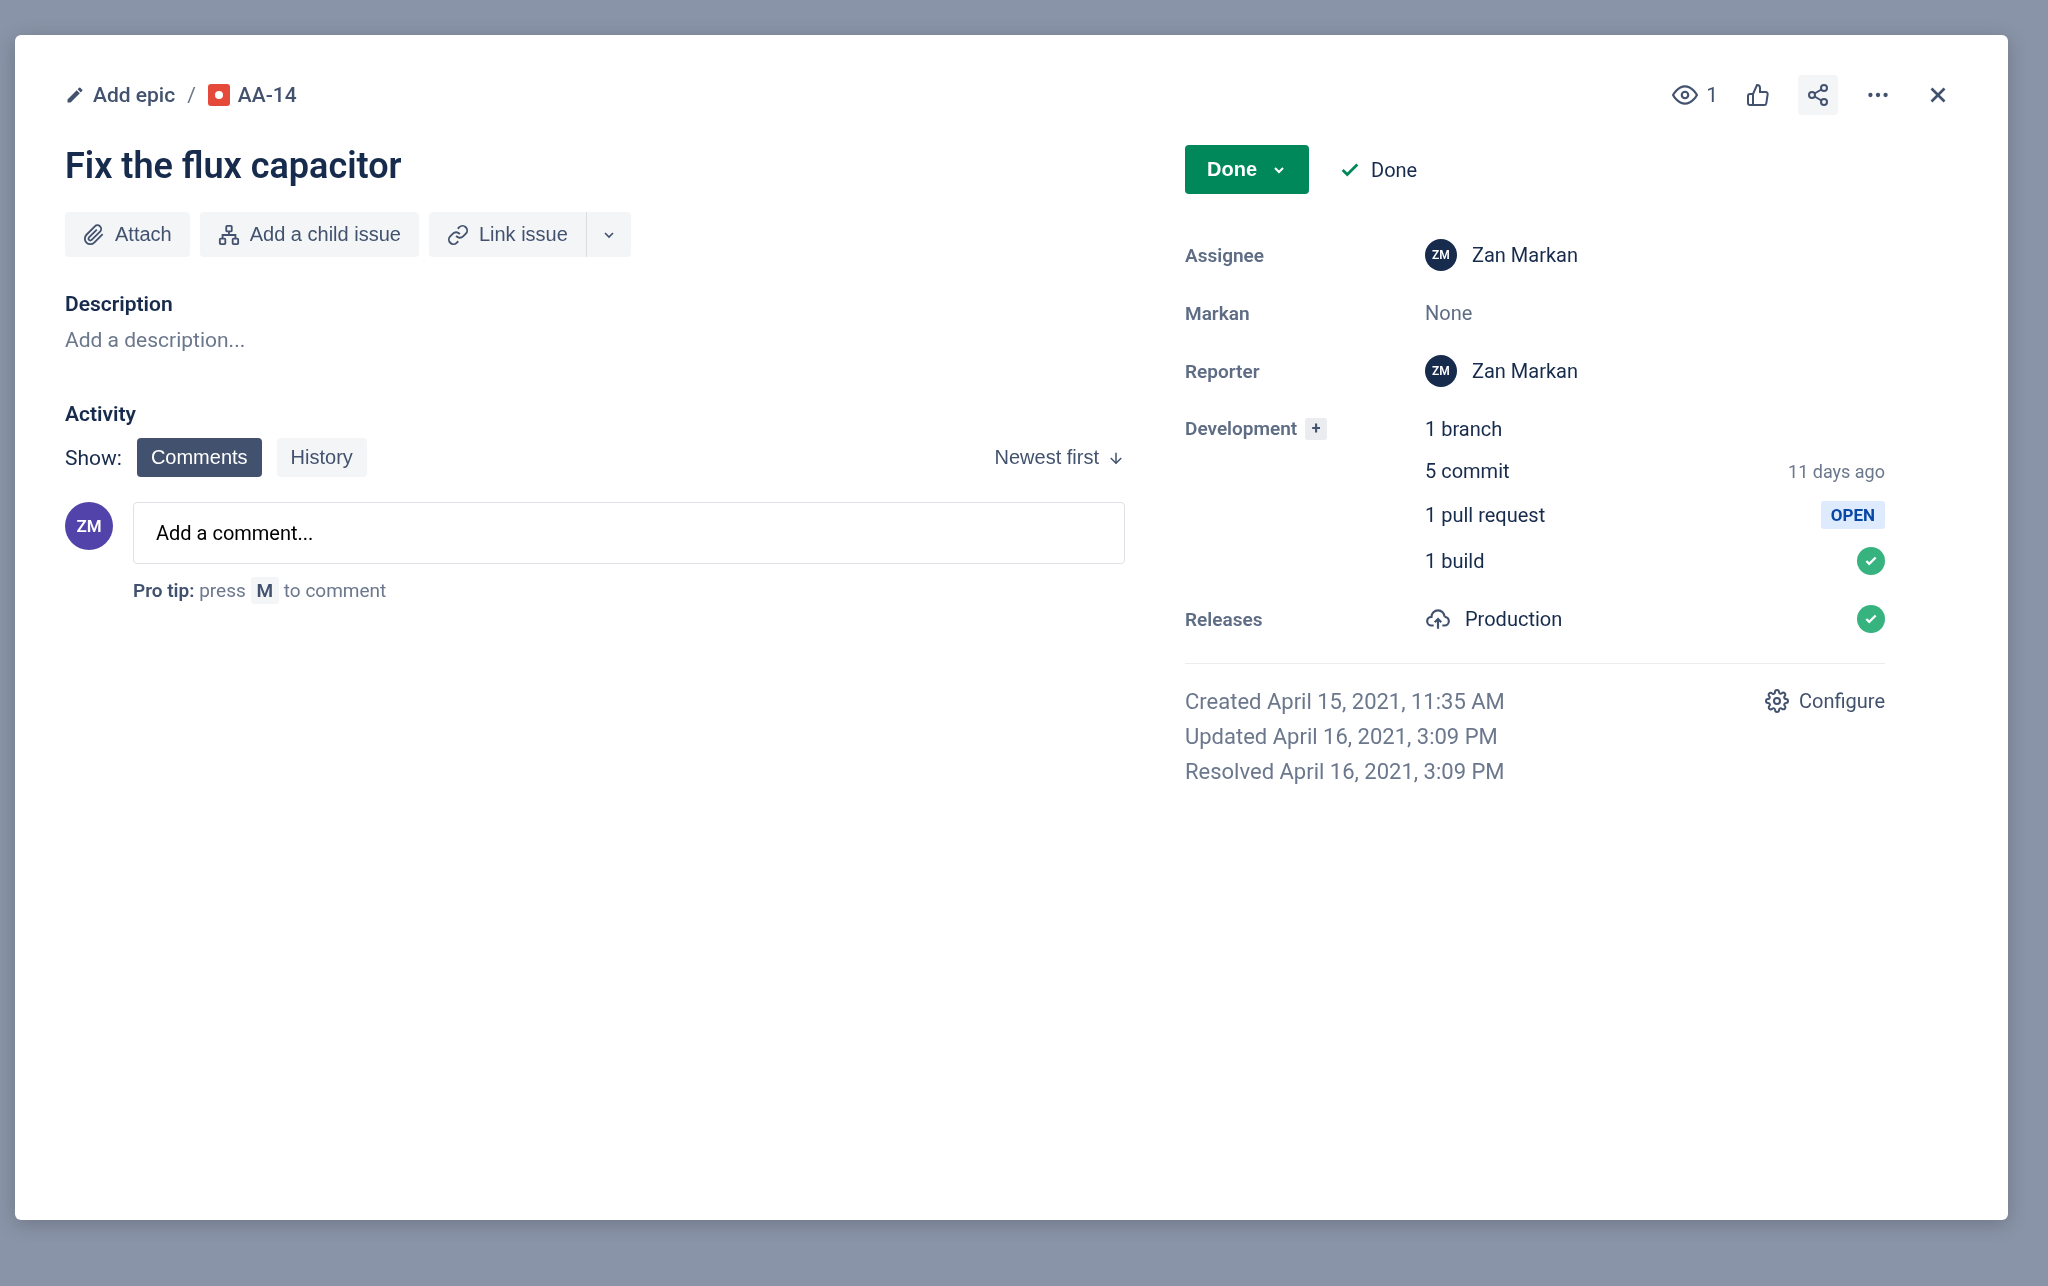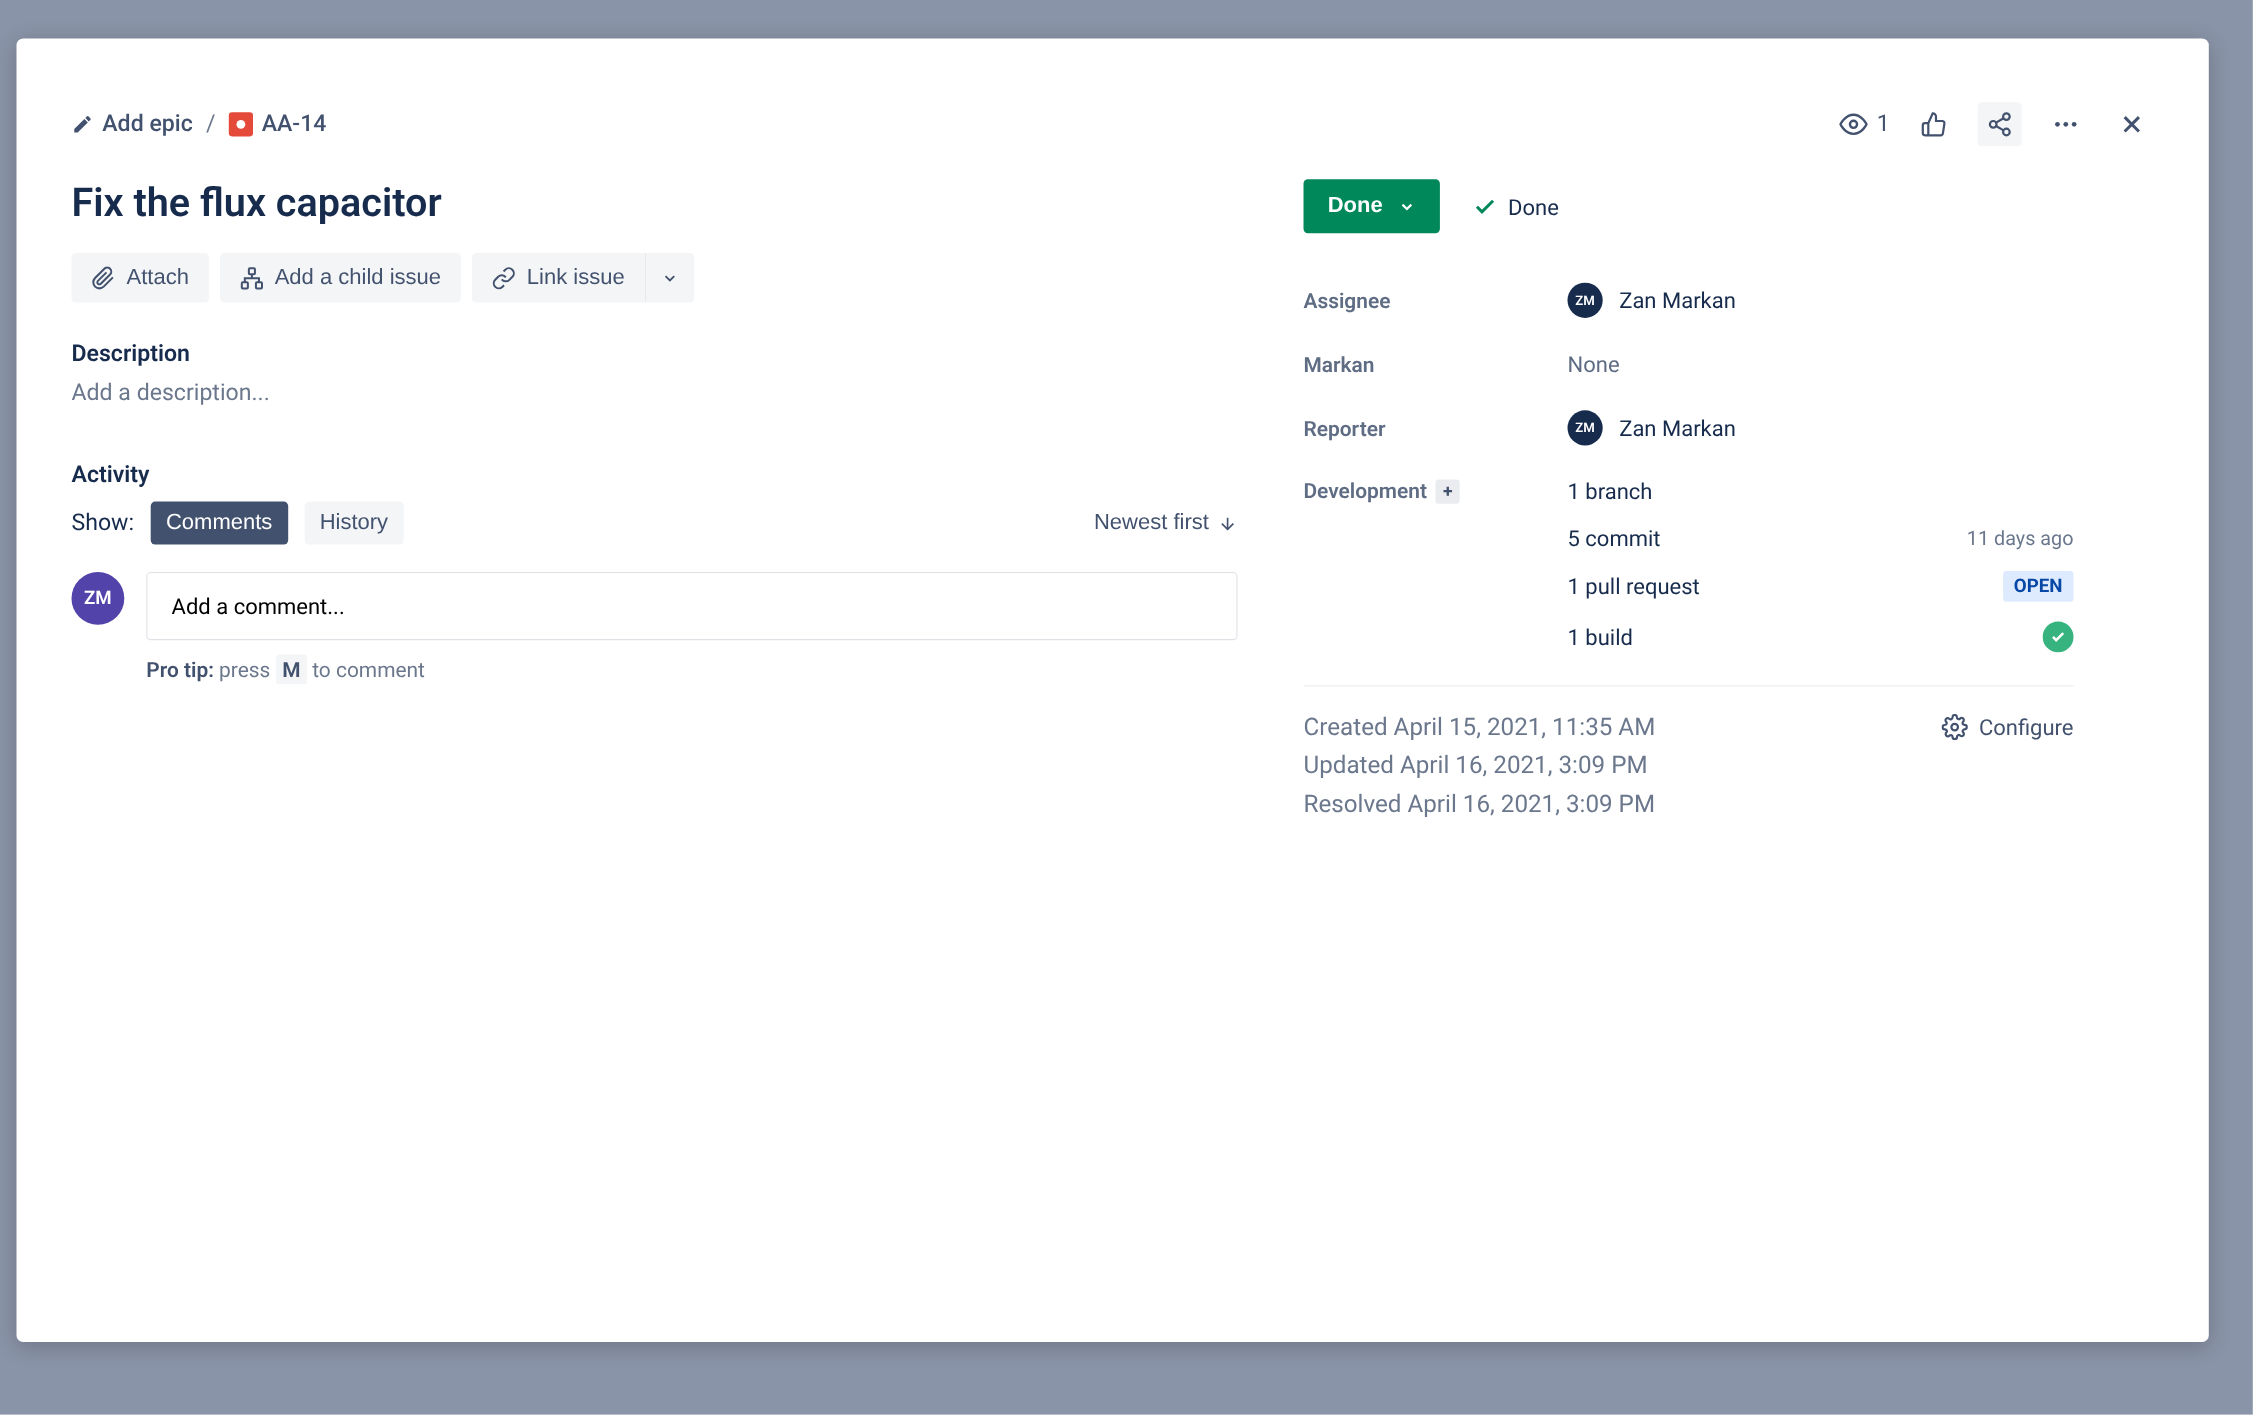--- a/index.html
+++ b/index.html
@@ -18,21 +18,21 @@
     .modal {
       position: absolute;
       top: 35px;
       left: 15px;
       right: 40px;
       background: #fff;
       border-radius: 6px;
       box-shadow: 0 4px 20px rgba(0,0,0,0.2);
       display: flex;
       flex-direction: column;
-      padding: 58px 50px;
+      padding: 40px 50px;
       height: 1185px;
     }
     .header {
       display: flex;
       justify-content: space-between;
       align-items: center;
       margin-bottom: 30px;
     }
     .breadcrumb {
       display: flex;
@@ -598,20 +598,41 @@
             <span>1 build</span>
             <span class="success-circle">
               <svg width="14" height="14" viewBox="0 0 24 24" fill="none" stroke="#fff" stroke-width="4">
                   <polyline points="20 6 9 17 4 12"></polyline>
                 </svg>
             </span>
           </div>
         </div>
       </div>
 
+      <div class="field-row">
+        <div class="field-label">Releases</div>
+        <div class="dev-item" style="flex:1">
+          <div class="release-value">
+            <span>
+              <svg width="26" height="26" viewBox="0 0 24 24" fill="none" stroke="#42526e" stroke-width="2">
+                  <path d="M18 10a6 6 0 1 0-12 0 4 4 0 0 0 0 8h2"></path>
+                  <path d="M16 18h2a4 4 0 0 0 0-8"></path>
+                  <polyline points="12 12 12 21"></polyline>
+                  <polyline points="9 15 12 12 15 15"></polyline>
+                </svg>
+            </span>
+            <span>Production</span>
+          </div>
+          <span class="success-circle">
+            <svg width="14" height="14" viewBox="0 0 24 24" fill="none" stroke="#fff" stroke-width="4">
+                <polyline points="20 6 9 17 4 12"></polyline>
+              </svg>
+          </span>
+        </div>
+      </div>
 
       <hr class="hr-sep">
 
       <div class="footer-row">
         <div class="timestamps">
           <span>Created April 15, 2021, 11:35 AM</span>
           <span>Updated April 16, 2021, 3:09 PM</span>
           <span>Resolved April 16, 2021, 3:09 PM</span>
         </div>
         <div class="configure-btn">

